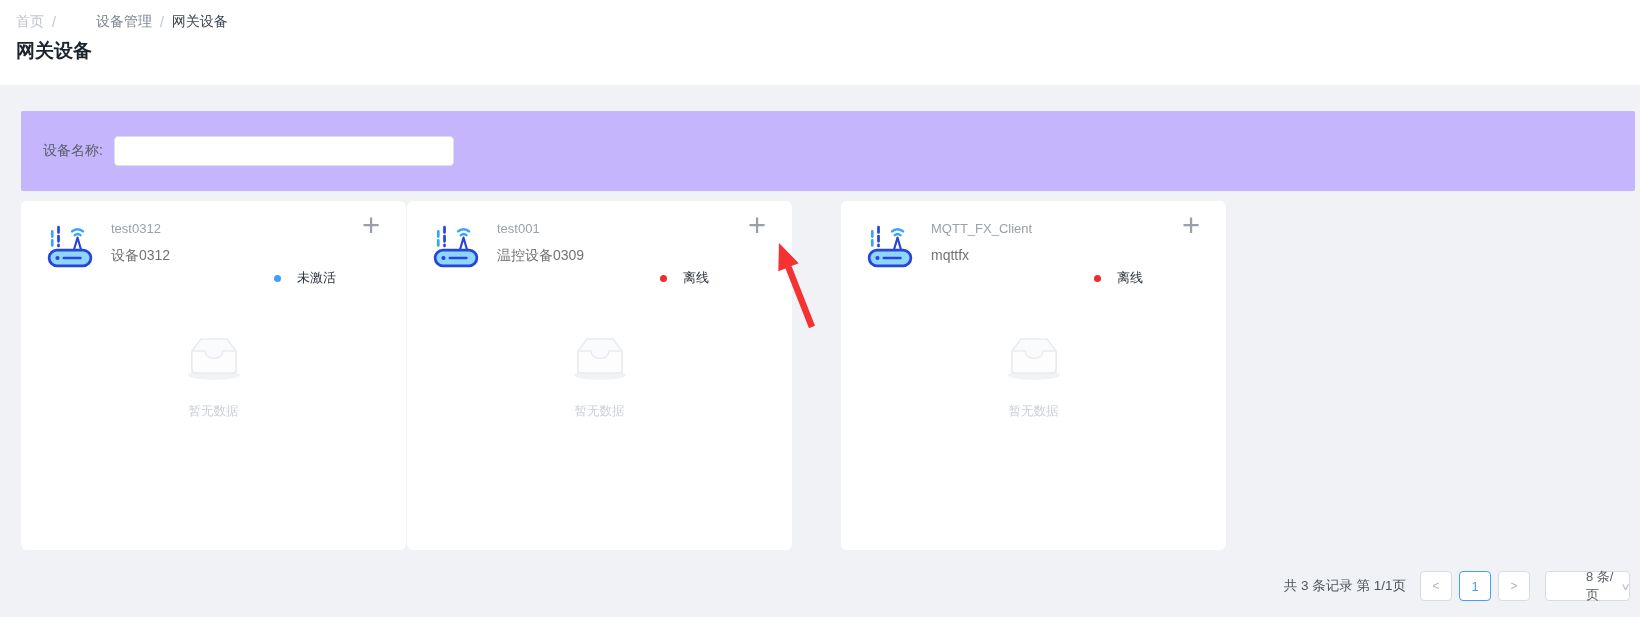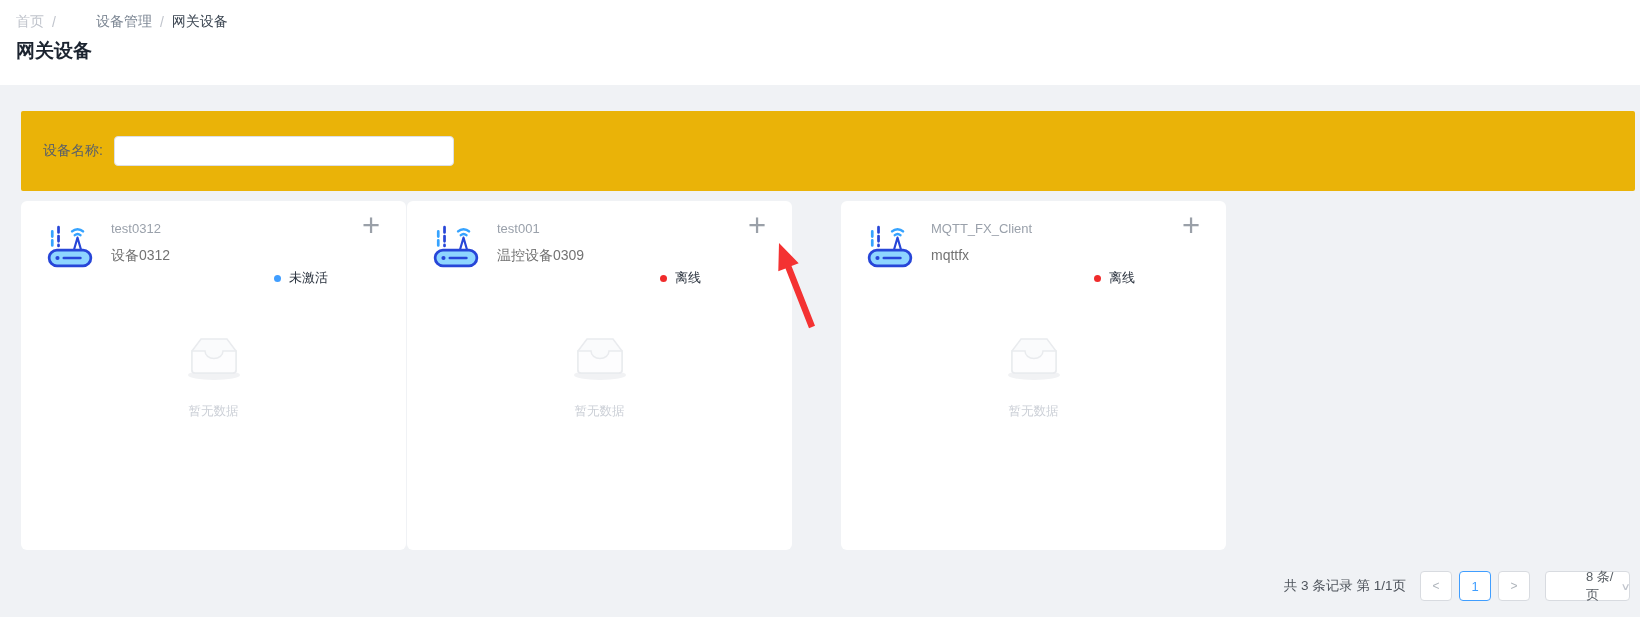--- a/index.html
+++ b/index.html
@@ -10,31 +10,31 @@
   }
   
   .header { position:absolute; left:0; top:0; width:1640px; height:85px; background:#ffffff; }
   .breadcrumb { position:absolute; left:16px; top:13px; font-size:14px; display:flex; gap:8px; align-items:center; }
   .bc-home { color:#c0c4cc; cursor:pointer; }
   .bc-mid  { color:#7d8794; cursor:pointer;margin-left:32px; }
   .bc-cur  { color:#3c4652; }
   .bc-sep  { color:#c0c4cc; }
   .page-title { position:absolute; left:16px; top:38px; font-size:19px; font-weight:700; color:#1c2430; }
   
-  .filter-card { position:absolute; left:21px; top:111px; width:1614px; height:80px; background:#eab308; border-radius:2px; }
+  .filter-card { position:absolute; left:21px; top:111px; width:1614px; height:80px; background:#c4b5fd; border-radius:2px; }
   .filter-label { position:absolute; left:22px; top:31px; font-size:14px; color:#5a6069; }
   .filter-input { position:absolute; left:93px; top:25px; width:340px; height:30px;
     border:1px solid #dcdfe6; border-radius:4px; background:#fff; outline:none;
     font-size:14px; padding:0 10px; color:#303133; font-family:inherit; }
   
   .card { position:absolute; top:201px; width:385px; height:349px; background:#ffffff; border-radius:6px; }
   .router-icon { position:absolute; left:24px; top:21px; }
   .dev-code { position:absolute; left:90px; top:20px; font-size:13px; color:#9aa1ab; }
   .dev-name { position:absolute; left:90px; top:46px; font-size:14px; color:#737373; text-decoration:none; cursor:pointer; }
-  .dev-status { position:absolute; left:253px; top:68px; display:flex; align-items:center; gap:8px;text-align:center; }
+  .dev-status { position:absolute; left:253px; top:68px; display:flex; align-items:center; gap:16px;text-align:center; }
   .status-dot { width:7px; height:7px; border-radius:50%; background:#409eff; display:inline-block; }
   .status-txt { font-size:13px; color:#2a323e; }
   .add-btn { position:absolute; right:21px; top:8px; font-size:31px; font-weight:100;
     color:#9aa0a8; cursor:pointer; line-height:1.1; width:28px; text-align:center; }
   .empty-wrap { position:absolute; left:0; top:130px; width:100%; text-align:center; }
   .empty-txt { margin-top:16px; font-size:12.5px; color:#ccd0d7; }
   
   .pager { position:absolute; top:571px; left:0; right:10px; height:30px;
     display:flex; justify-content:flex-end; align-items:center; gap:7px;margin-left:40px; }
   .pager-summary { font-size:13.5px; color:#4e545c; margin-right:7px; }

